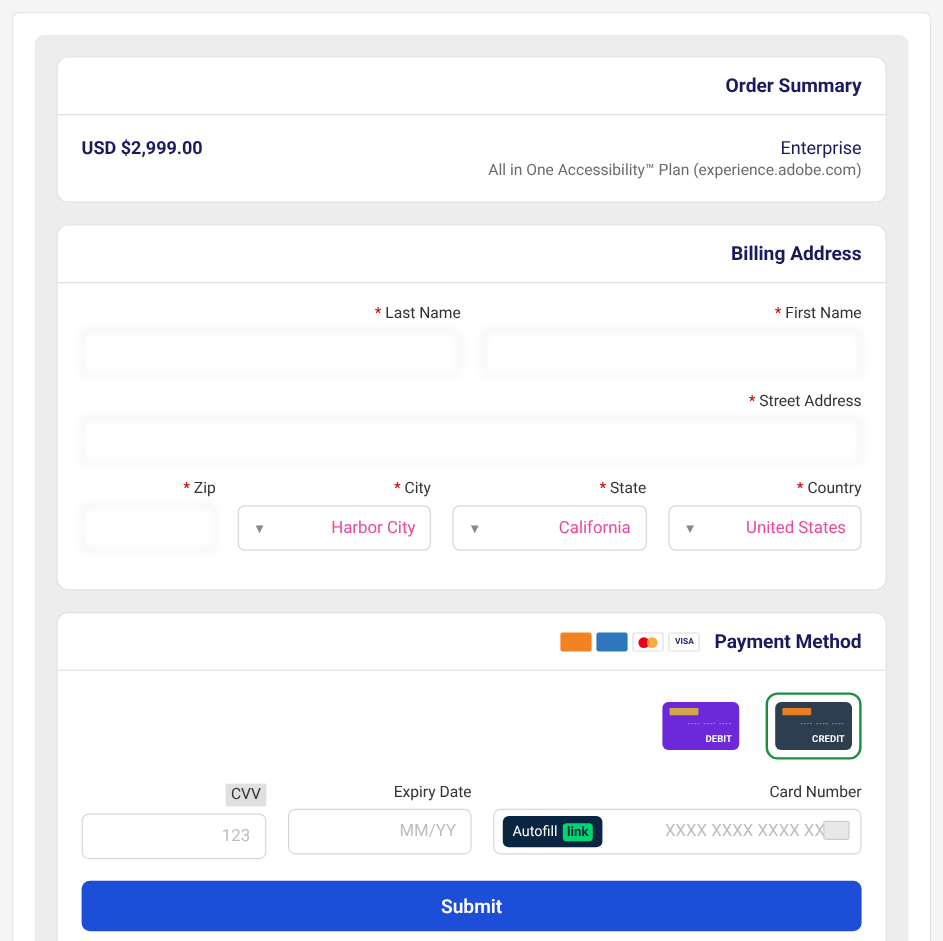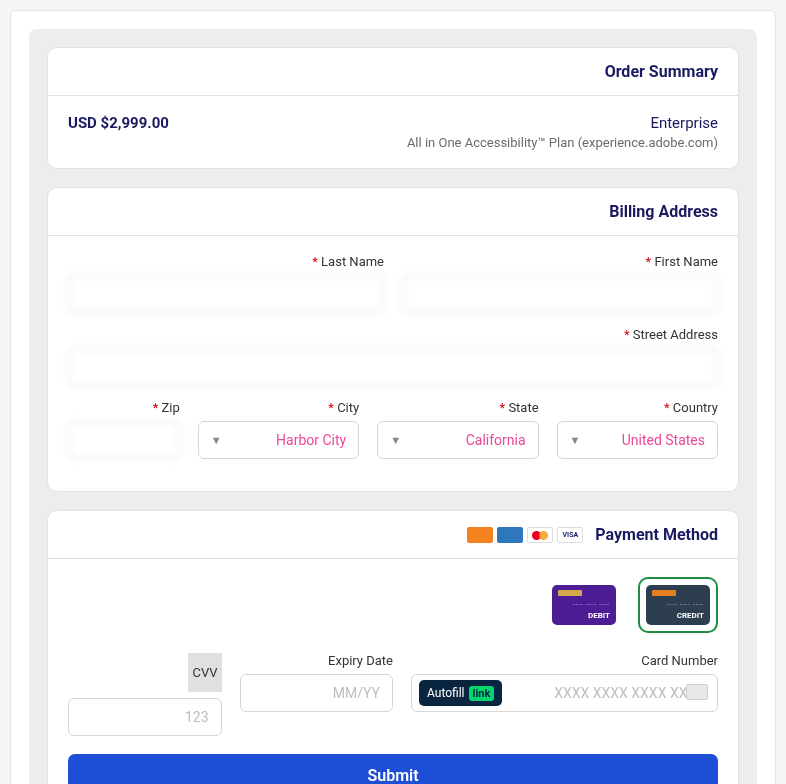--- a/index.html
+++ b/index.html
@@ -31,28 +31,28 @@
 .mc{background:#fff;border:1px solid #ddd;position:relative}
 .mc::before,.mc::after{content:"";position:absolute;width:9px;height:9px;border-radius:50%;top:3px}
 .mc::before{background:#eb001b;left:4px}.mc::after{background:#f79e1b;right:4px;opacity:0.85}
 .amex{background:#2e77bc}
 .disc{background:#f58220}
 .pay-options{display:flex;gap:14px;margin-bottom:20px}
 .pay-opt{border:2px solid transparent;border-radius:10px;padding:6px;cursor:pointer}
 .pay-opt.active{border-color:#1e8e3e}
 .cardimg{width:64px;height:40px;border-radius:5px;display:flex;flex-direction:column;justify-content:space-between;padding:5px 6px}
 .credit{background:#2c3e50}
-.debit{background:#4c1d95}
+.debit{background:#6d28d9}
 .cardimg .strip{height:6px;background:#e67e22;border-radius:1px;width:24px;align-self:flex-end}
 .debit .strip{background:#d4a74a}
 .cardimg .num{color:rgba(255,255,255,0.7);font-size:6px;letter-spacing:1px}
 .cardimg .lbl{color:#fff;font-size:8px;font-weight:bold}
 .pay-row{display:grid;grid-template-columns:2fr 1fr 1fr;gap:18px;margin-bottom:18px}
 .plabel{font-size:13px;color:#333;margin-bottom:6px;display:block}
-.cvv-label{background:#e0e0e0;padding:12px 4px;display:inline-block}
+.cvv-label{background:#e0e0e0;padding:2px 4px;display:inline-block}
 .cc-wrap{position:relative}
 .cc-input{width:100%;height:38px;border:1px solid #d6d6d6;border-radius:6px;padding:0 12px 0 110px;font-size:14px;text-align:right}
 .cc-card-icon{position:absolute;right:10px;top:10px;width:22px;height:16px;border:1px solid #ccc;border-radius:2px;background:#e8e8e8}
 .autofill{position:absolute;left:8px;top:6px;height:26px;display:flex;align-items:center;background:#0a2540;border-radius:5px;padding:0 8px;gap:4px;font-size:12px}
 .autofill .link{background:#00d66f;color:#0a2540;font-weight:700;padding:1px 4px;border-radius:3px;font-size:11px}
 .autofill .txt{color:#ffffff}
 .submit{width:100%;height:42px;background:#1d4ed8;border:none;border-radius:7px;color:#fff;font-size:16px;font-weight:600;cursor:pointer}
 </style>
 </head>
 <body>

